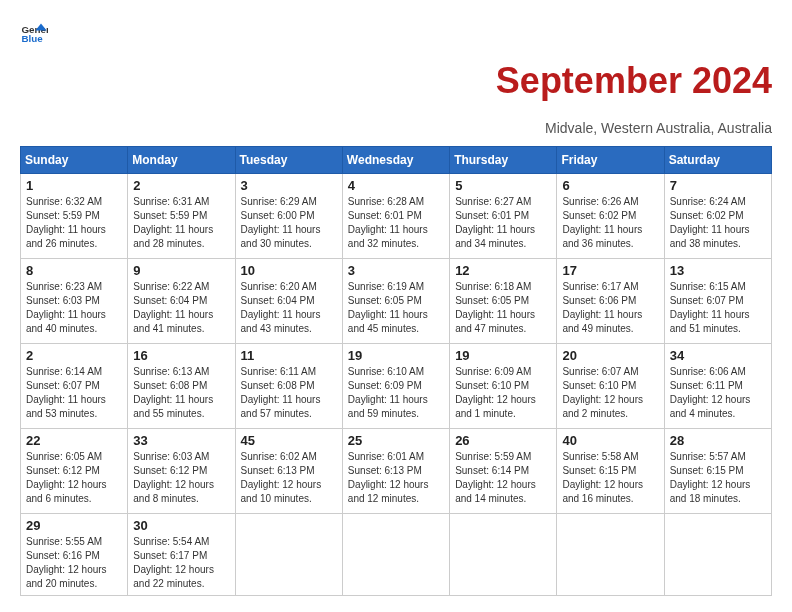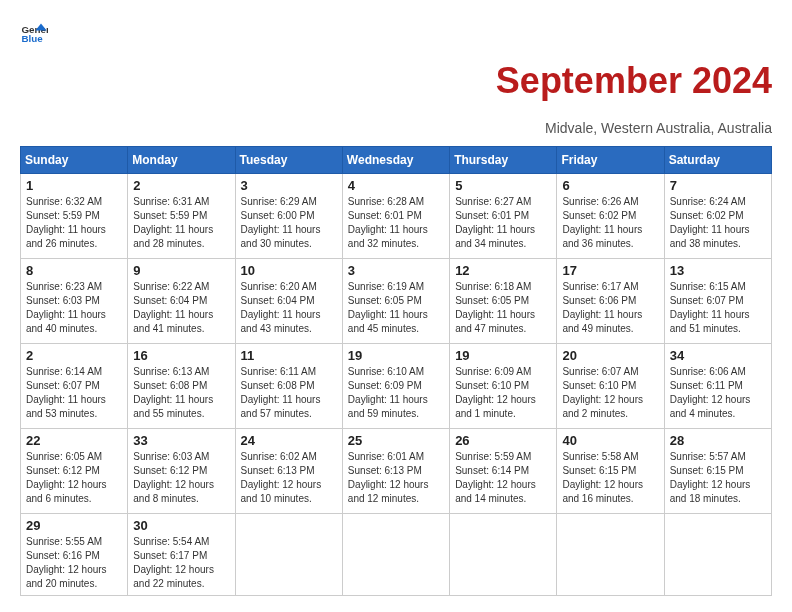--- a/index.html
+++ b/index.html
@@ -249,21 +249,21 @@
           Sunrise: 6:05 AM<br>Sunset: 6:12 PM<br>Daylight: 12 hours and 6 minutes.
         </div>
       </td>
         <td>
         <span class="day-num">33</span>
         <div class="day-info">
           Sunrise: 6:03 AM<br>Sunset: 6:12 PM<br>Daylight: 12 hours and 8 minutes.
         </div>
       </td>
         <td>
-        <span class="day-num">24</span>
+        <span class="day-num">45</span>
         <div class="day-info">
           Sunrise: 6:02 AM<br>Sunset: 6:13 PM<br>Daylight: 12 hours and 10 minutes.
         </div>
       </td>
         <td>
         <span class="day-num">25</span>
         <div class="day-info">
           Sunrise: 6:01 AM<br>Sunset: 6:13 PM<br>Daylight: 12 hours and 12 minutes.
         </div>
       </td>

